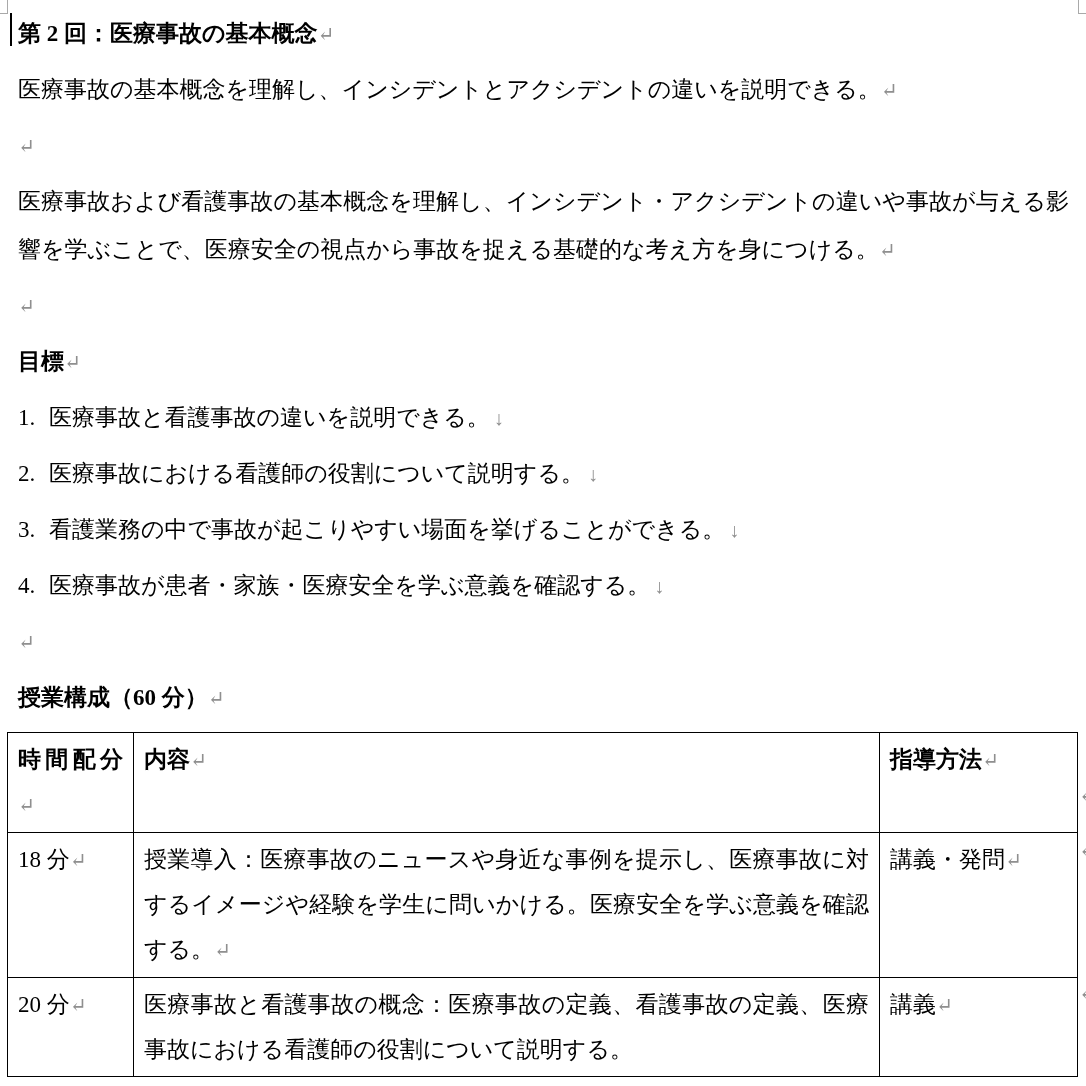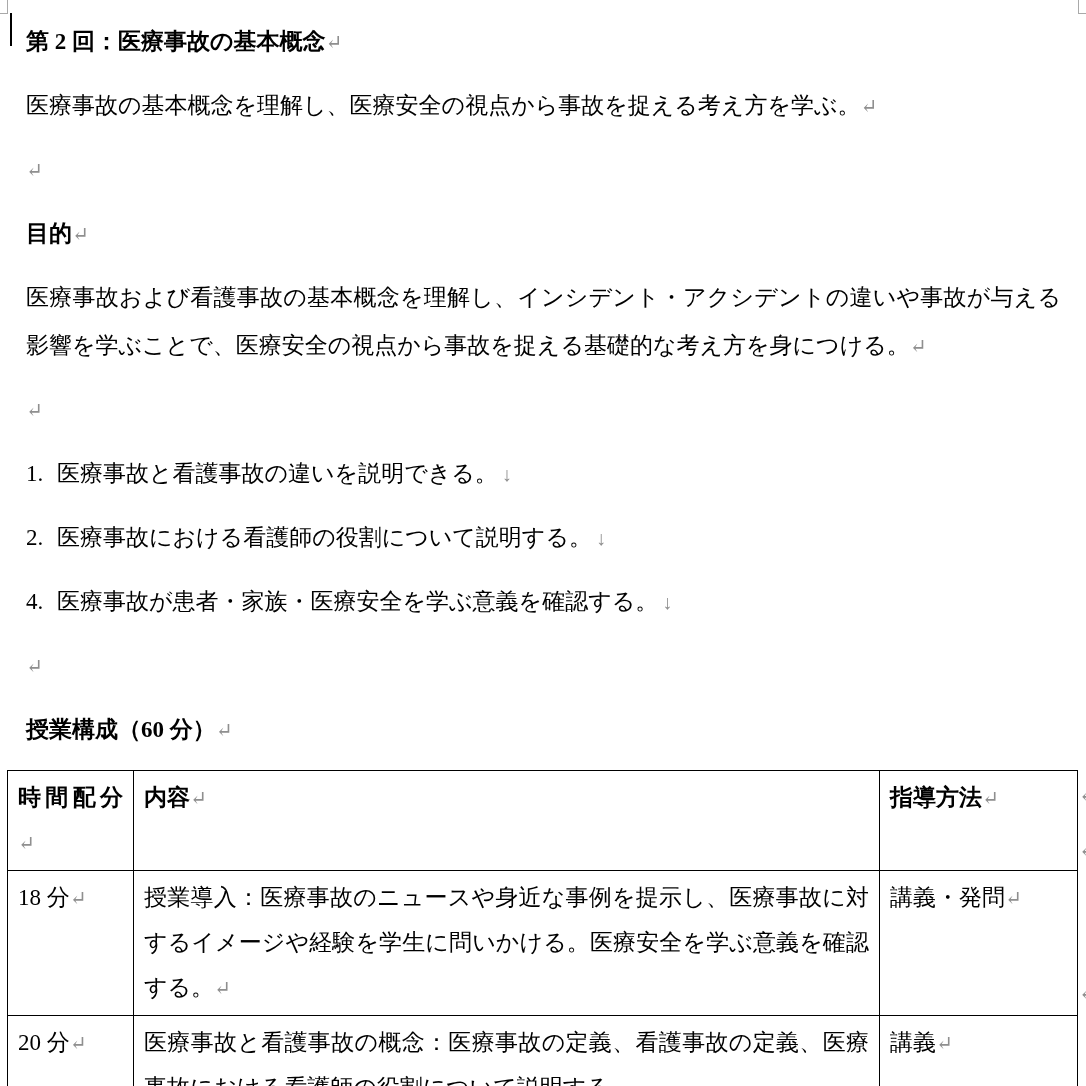--- a/index.html
+++ b/index.html
@@ -19,21 +19,21 @@
   .crop.tl { left: 0; top: 0; width: 7px; height: 13px;
              border-right: 1px solid #a9a9a9; border-bottom: 1px solid #a9a9a9; }
   .crop.tr { left: 1078px; top: 0; width: 8px; height: 13px;
              border-left: 1px solid #a9a9a9; border-bottom: 1px solid #a9a9a9; }
 
   
   .caret { position: absolute; left: 10px; top: 13px; width: 2px; height: 33px; background: #000; }
 
   .text { position: absolute; left: 10px; top: 2px; width: 1067px; }
 
-  p { margin: 16px; line-height: 48px; text-align: justify; }
+  p { margin: 8px; line-height: 48px; text-align: justify; }
   .b { font-weight: bold; }
 
   
   .mk { color: #8f8f8f; font-size: 20px; font-weight: normal; }
   .mk.dn { padding-left: 4px; }
 
   .li .num { display: inline-block; width: 31px; }
 
   table { border-collapse: collapse; table-layout: fixed;
           margin-left: -3px; margin-top: 10px; width: 1070px; }
@@ -55,35 +55,36 @@
 
 <span class="crop tl"></span>
 <span class="crop tr"></span>
 <div class="caret"></div>
 
 <div class="text">
 
   <p class="b"><span>第 2 回：医療事故の基本概念</span><span class="mk">↵</span></p>
 
 
-  <p><span>医療事故の基本概念を理解し、医療安全の視点から事故を捉える考え方を学ぶ。</span><span class="mk">↵</span></p>
+  <p><span>医療事故の基本概念を理解し、インシデントとアクシデントの違いを説明できる。</span><span class="mk">↵</span></p>
 
   <p><span class="mk">↵</span></p>
 
-  <p class="b"><span>目的</span><span class="mk">↵</span></p>
 
   <p><span>医療事故および看護事故の基本概念を理解し、インシデント・アクシデントの違いや事故が与える影響を学ぶことで、医療安全の視点から事故を捉える基礎的な考え方を身につける。</span><span class="mk">↵</span></p>
 
   <p><span class="mk">↵</span></p>
 
+  <p class="b"><span>目標</span><span class="mk">↵</span></p>
 
   <p class="li"><span class="num">1.</span><span>医療事故と看護事故の違いを説明できる。</span><span class="mk dn">↓</span></p>
 
   <p class="li"><span class="num">2.</span><span>医療事故における看護師の役割について説明する。</span><span class="mk dn">↓</span></p>
 
+  <p class="li"><span class="num">3.</span><span>看護業務の中で事故が起こりやすい場面を挙げることができる。</span><span class="mk dn">↓</span></p>
 
   <p class="li"><span class="num">4.</span><span>医療事故が患者・家族・医療安全を学ぶ意義を確認する。</span><span class="mk dn">↓</span></p>
 
 
   <p><span class="mk">↵</span></p>
 
   <p class="b"><span>授業構成（60 分）</span><span class="mk">↵</span></p>
 
   <table>
     <colgroup>

